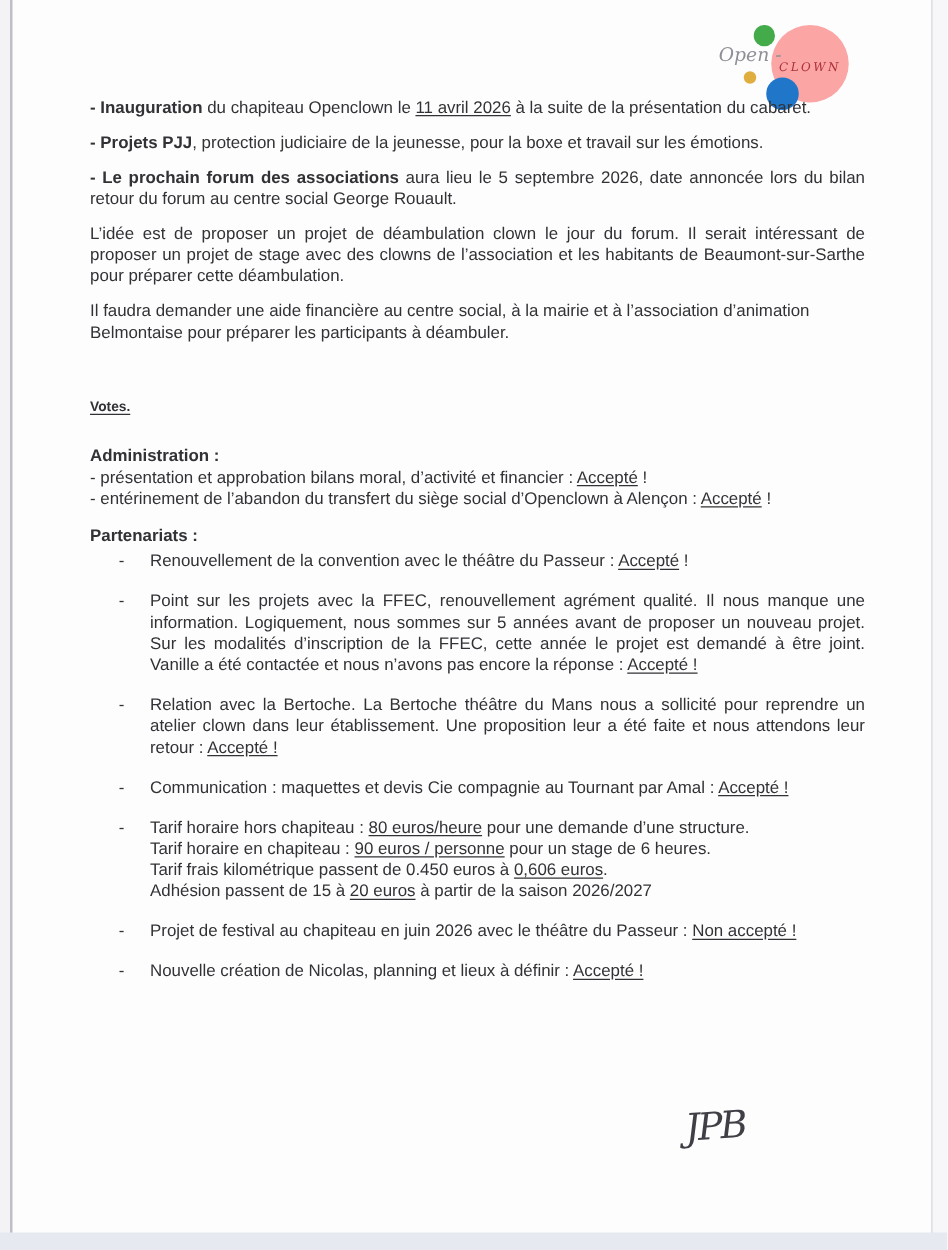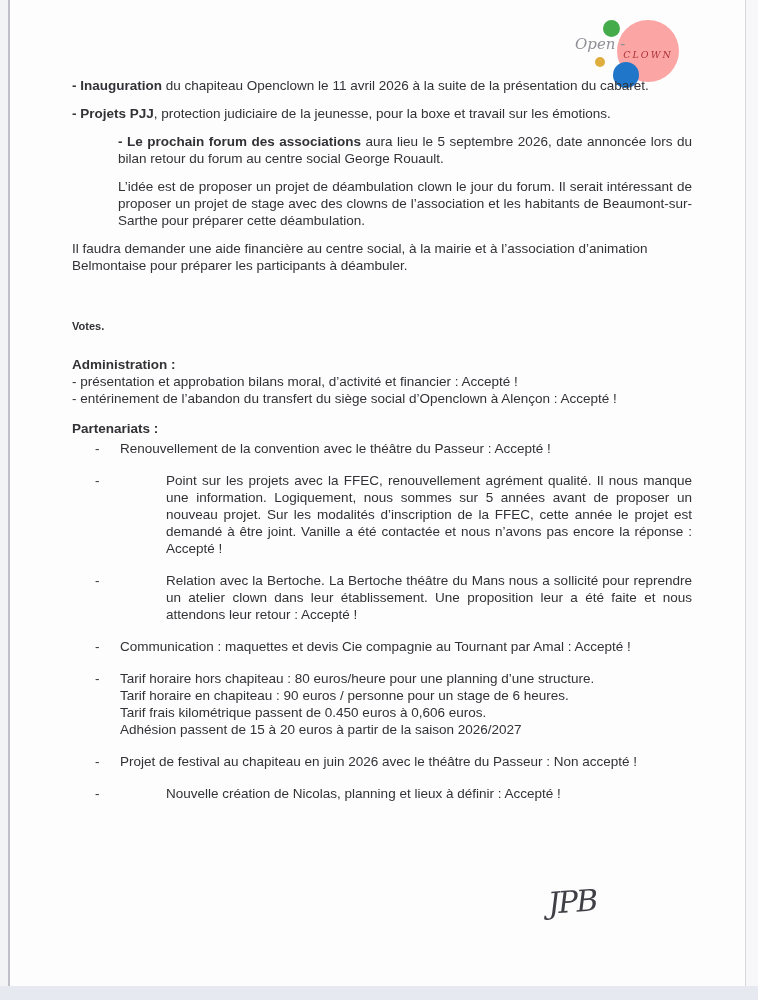--- a/index.html
+++ b/index.html
@@ -36,23 +36,23 @@
     position:absolute; left:72px; top:77px; width:620px;
     font-size:13.5px; line-height:17px;
   }
   .content .p       { margin-bottom:11px; }
   .content .heading { font-size:11px; line-height:20px; margin:42px 0 20px 0; }
   .content .label   { margin-bottom:3px; }
   .content .group   { margin-bottom:13px; }
   .content .bullet  { display:flex; margin-bottom:15px; }
   .content .bullet .marker { flex:0 0 25px; margin-left:23px; }
   .content .bullet .bullet-body { flex:1; }
-  .content .justify .line { text-align:justify;margin-left:46px; }
+  .content .justify .line { text-align:justify; }
   span.b { font-weight:700; }
-  span.u { text-underline-offset:2px; }
+  span.u { text-decoration:underline; text-underline-offset:2px; }
 
   
   .signature {
     position:absolute; left:548px; top:884px;
     font-family:"DejaVu Serif", serif; font-style:italic;
     font-size:30px; color:#3f3f46; transform:rotate(-4deg); letter-spacing:-2px;
   }
 </style>
 </head>
 <body>
@@ -118,21 +118,21 @@
     </div>
     <div class="bullet">
       <span class="marker">-</span>
       <div class="bullet-body">
         <div class="line"><span>Communication :  maquettes et devis Cie compagnie au Tournant par Amal : </span><span class="u">Accepté !</span></div>
       </div>
     </div>
     <div class="bullet">
       <span class="marker">-</span>
       <div class="bullet-body">
-        <div class="line"><span>Tarif horaire hors chapiteau : </span><span class="u">80 euros/heure</span><span> pour une planning d’une structure.</span></div>
+        <div class="line"><span>Tarif horaire hors chapiteau : </span><span class="u">80 euros/heure</span><span> pour une demande d’une structure.</span></div>
         <div class="line"><span>Tarif horaire en chapiteau : </span><span class="u">90 euros / personne</span><span> pour un stage de 6 heures.</span></div>
         <div class="line"><span>Tarif frais kilométrique passent de 0.450 euros à </span><span class="u">0,606 euros</span><span>.</span></div>
         <div class="line"><span>Adhésion passent de 15 à </span><span class="u">20 euros</span><span> à partir de la saison 2026/2027</span></div>
       </div>
     </div>
     <div class="bullet">
       <span class="marker">-</span>
       <div class="bullet-body">
         <div class="line"><span>Projet de festival au chapiteau en juin 2026 avec le théâtre du Passeur : </span><span class="u">Non accepté !</span></div>
       </div>

